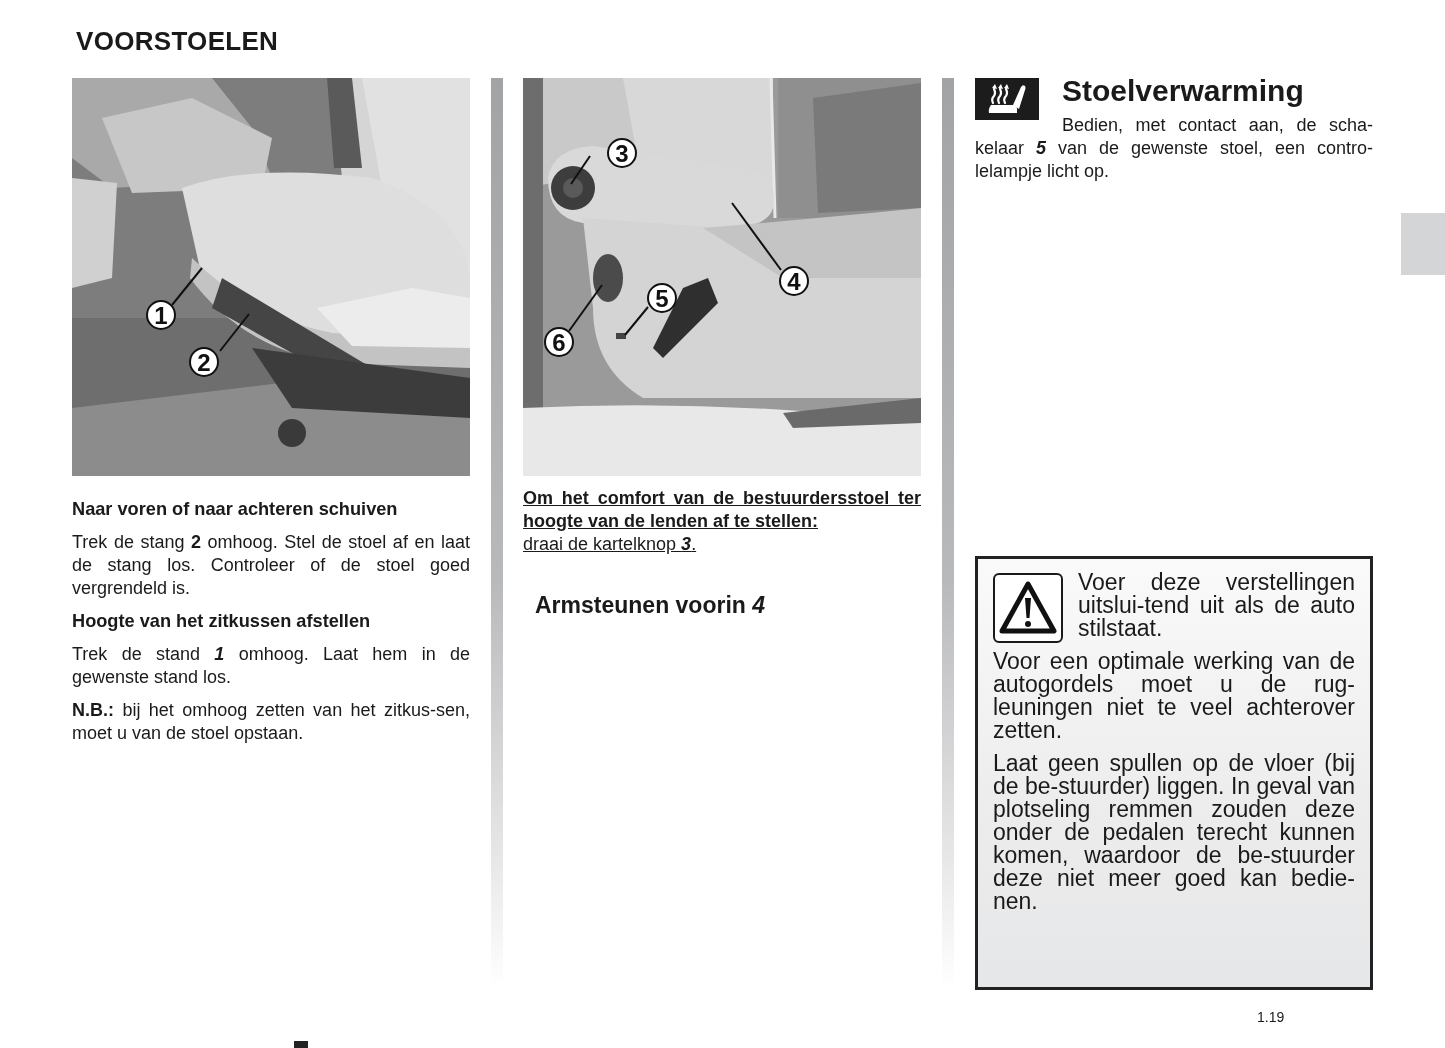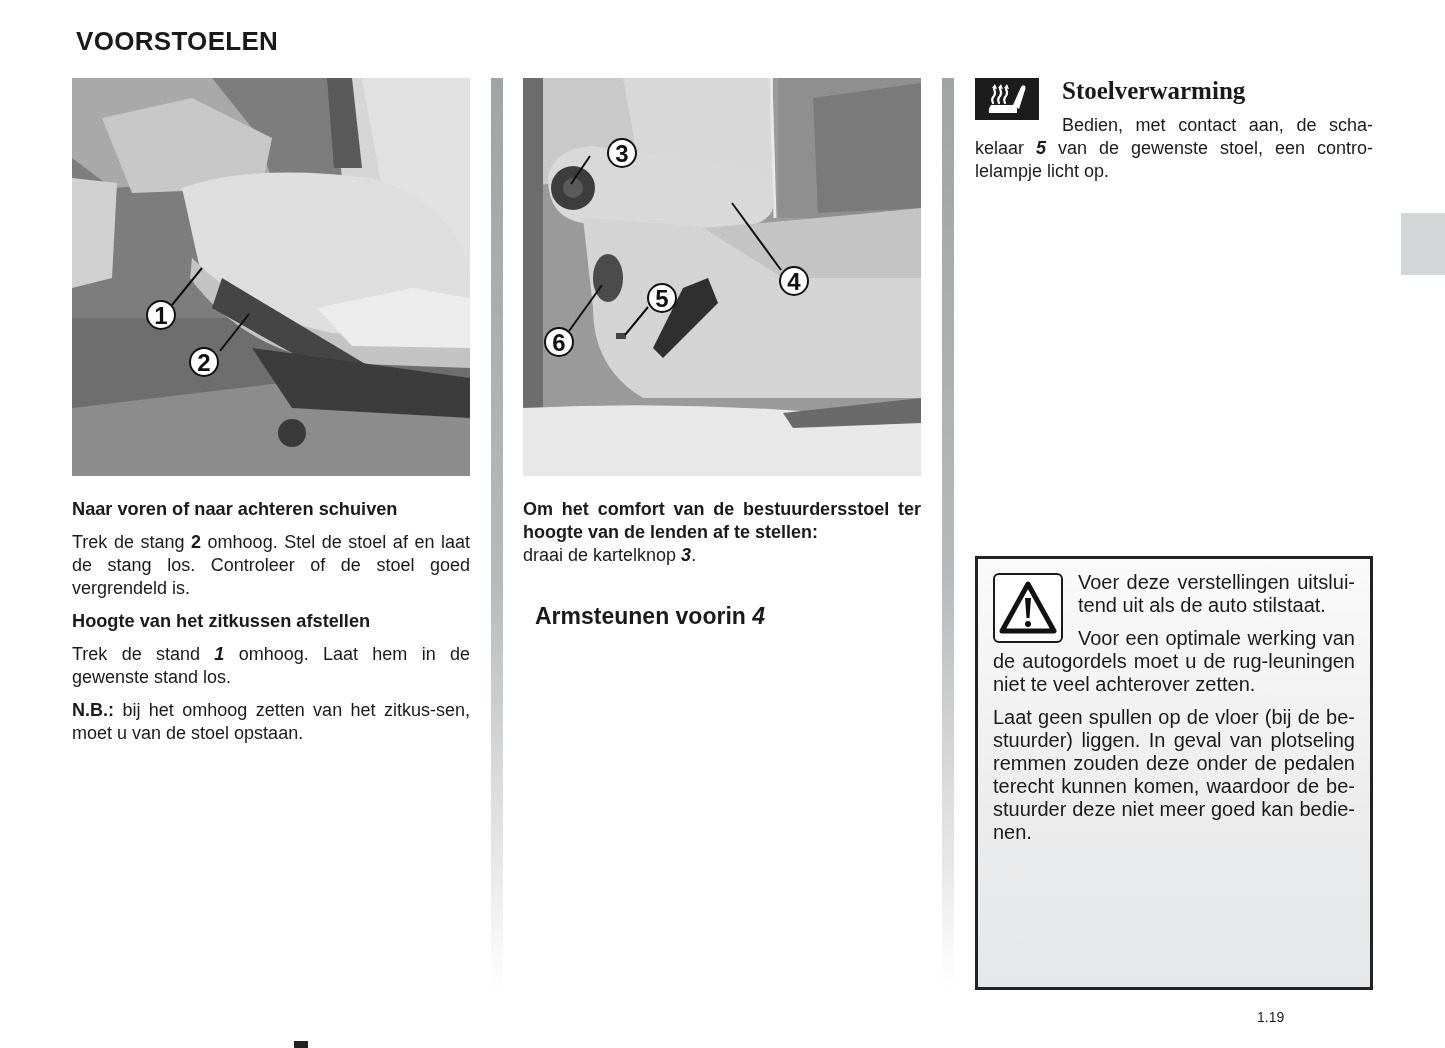--- a/index.html
+++ b/index.html
@@ -19,28 +19,28 @@
   .callout { position: absolute; width: 30px; height: 30px; border-radius: 50%; background: #fff; border: 2px solid #111;
              box-sizing: border-box; font-weight: bold; font-size: 24px; line-height: 27px; text-align: center; color: #111; }
   p { margin: 0; font-size: 18px; line-height: 23px; }
   .txt { text-align: justify; }
   .h-sub { font-weight: bold; font-size: 18.2px; line-height: 23px; margin: 0; }
   .caption-block { margin-top: 22px; }
   .gap { height: 10px; }
   .h-section { font-size: 23px; font-weight: bold; margin: 12px; }
   .heat-head { display: flex; align-items: flex-start; height: 44px; }
   .heat-icon { width: 64px; height: 42px; background: #1c1c1c; display: flex; align-items: center; justify-content: center; }
-  .heat-title { font-size: 25px; font-weight: bold; margin: 0 8px 0 23px; line-height: 26px; padding-top: 0px; font-family: Liberation Serif, serif; }
+  .heat-title { font-size: 30px; font-weight: bold; margin: 0 8px 0 23px; line-height: 26px; padding-top: 0px; }
   .indent-first { text-indent: 87px; }
   .warn-box { position: absolute; left: 975px; top: 556px; width: 398px; height: 434px; box-sizing: border-box;
               border: 3px solid #222; background: linear-gradient(to bottom, #fafafa 0%, #ececed 60%, #e6e7e8 100%);
               padding: 12px 15px 10px 15px; }
   .warn-icon { float: left; width: 70px; height: 70px; box-sizing: border-box; border: 2.5px solid #1a1a1a; border-radius: 6px;
                background: #fff; margin: 2px 15px 4px 0; display: flex; align-items: center; justify-content: center; }
-  .warn-box p { font-size: 20px; line-height: 23px; text-align: justify; }
+  .warn-box p { font-size: 23px; line-height: 23px; text-align: justify; }
   .side-tab { position: absolute; left: 1401px; top: 213px; width: 44px; height: 62px; background: #d4d5d6; }
   .page-num { position: absolute; left: 1257px; top: 1009px; font-size: 14px; }
   .bottom-mark { position: absolute; left: 294px; top: 1041px; width: 14px; height: 7px; background: #222; }
 </style>
 </head>
 <body>
 
 <h1 class="page-title">VOORSTOELEN</h1>
 
 <div class="sep sep1"></div>
@@ -111,21 +111,21 @@
       <line x1="209" y1="125" x2="258" y2="192" stroke="#111" stroke-width="2"></line>
       <line x1="125" y1="229" x2="102" y2="257" stroke="#111" stroke-width="2"></line>
       <line x1="79" y1="207" x2="46" y2="253" stroke="#111" stroke-width="2"></line>
     </svg>
     <div class="callout" style="left:84px; top:60px;">3</div>
     <div class="callout" style="left:256px; top:188px;">4</div>
     <div class="callout" style="left:124px; top:205px;">5</div>
     <div class="callout" style="left:21px; top:249px;">6</div>
   </div>
 
-  <div class="caption-block" style="">
+  <div class="caption-block" style="margin-top:11px;text-decoration:underline;">
     <p class="txt"><b>Om het comfort van de bestuurdersstoel ter hoogte van de lenden af te stellen:</b><br><span> draai de kartelknop </span><b><i>3</i></b><span>.</span></p>
   </div>
   <h2 class="h-section" style="margin-top:36px;"><span>Armsteunen voorin </span><i>4</i></h2>
 </div>
 
 <div class="col col3">
   <div class="heat-head">
     <div class="heat-icon">
       <svg width="44" height="32" viewBox="0 0 44 32">
         <g stroke="#fff" stroke-width="2.2" fill="none" stroke-linecap="round">

